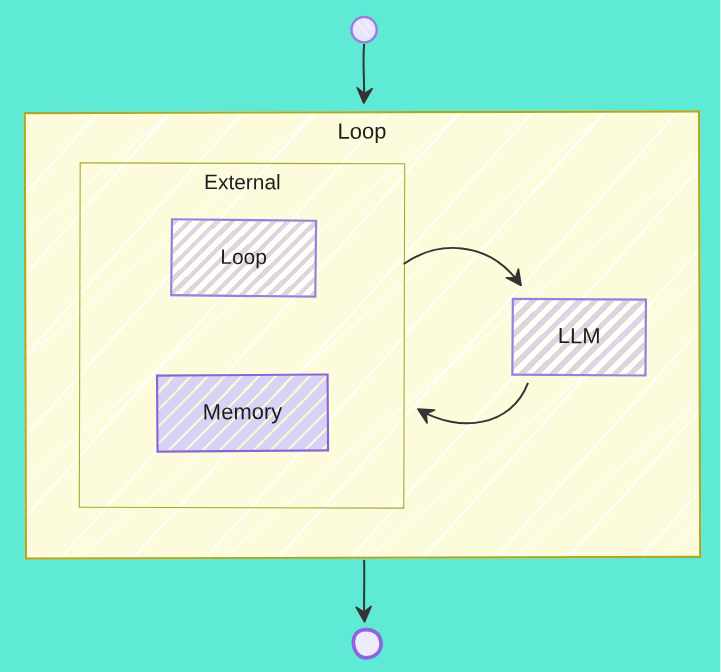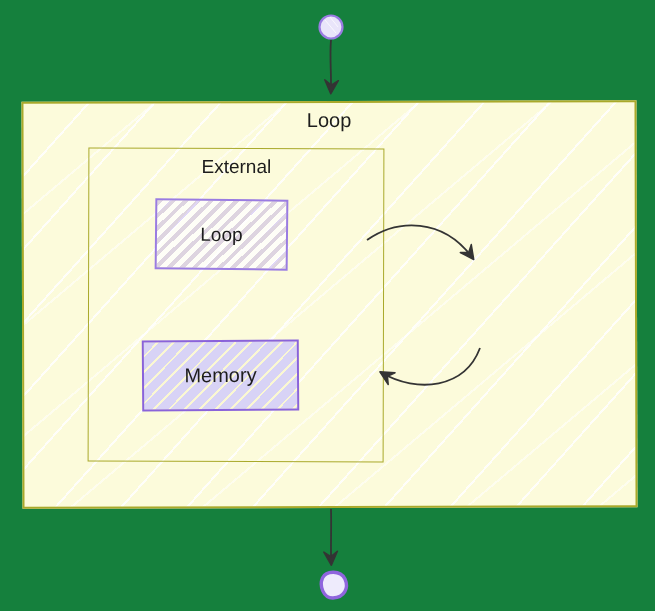--- a/index.html
+++ b/index.html
@@ -1,20 +1,20 @@
 <!DOCTYPE html>
 <html><head>
 <meta charset="utf-8">
 <style>
   html, body { margin: 0; padding: 0; background: #ffffff; }
   .canvas {
     position: relative;
     width: 655px;
     height: 611px;
-    background: #15803d;
+    background: #5eead4;
     font-family: "Liberation Sans", sans-serif;
     overflow: hidden;
   }
   .box { position: absolute; box-sizing: border-box; }
 
   
   .loop-box {
     left: 22px; top: 101px; width: 615px; height: 407px;
     border: 2px solid #a9a92b;
     background:
@@ -24,21 +24,20 @@
     transform: rotate(-0.15deg);
     z-index: 1;
   }
   
   .external-box {
     left: 72px; top: 148px; width: 296px; height: 314px;
     border: 1.6px solid #a9a92b;
     background: transparent;
     transform: rotate(0.15deg);
     z-index: 2;
-    margin-left: 16px;
   }
   .subgraph-label {
     position: absolute;
     left: 0; top: 6px; width: 100%;
     text-align: center;
     color: #1d1d1d;
   }
   .loop-label   { font-size: 20px; }
   .external-label { font-size: 19px; top: 7px; }
 
@@ -94,20 +93,23 @@
   </div>
 
   <div class="box node tools-box">
     <span>Loop</span>
   </div>
 
   <div class="box node memory-box">
     <span>Memory</span>
   </div>
 
+  <div class="box node llm-box">
+    <span>LLM</span>
+  </div>
 
   <svg class="edges-layer" viewBox="0 0 655 611" xmlns="http://www.w3.org/2000/svg">
     <defs>
       <marker id="arrowhead" viewBox="0 0 10 10" refX="8.2" refY="5" markerWidth="9" markerHeight="9" orient="auto">
         <path d="M0.6,0.8 L9,5 L0.6,9.2 L3.6,5 Z" fill="#343434" stroke="#343434" stroke-width="0.9" stroke-linejoin="round"></path>
       </marker>
     </defs>
 
     <circle cx="331" cy="27" r="11.5" fill="#e9e5fa" stroke="#9a7ce2" stroke-width="2.2"></circle>
     <path d="M325,20 L336,33 M330,17 L338,27" stroke="rgba(255,255,255,0.7)" stroke-width="1" fill="none"></path>

